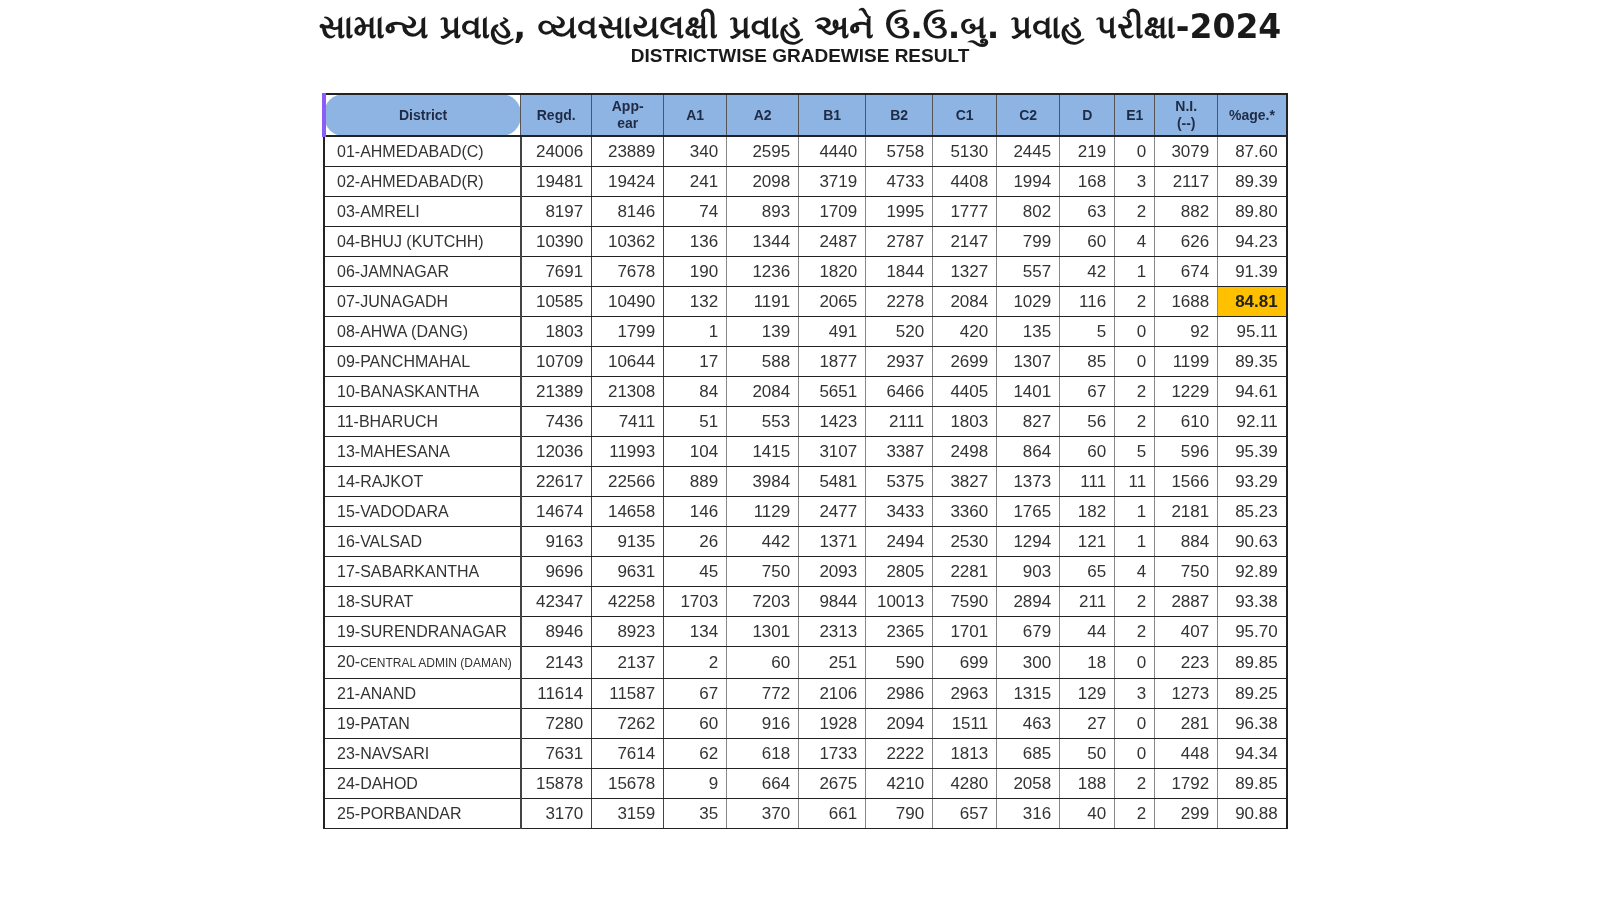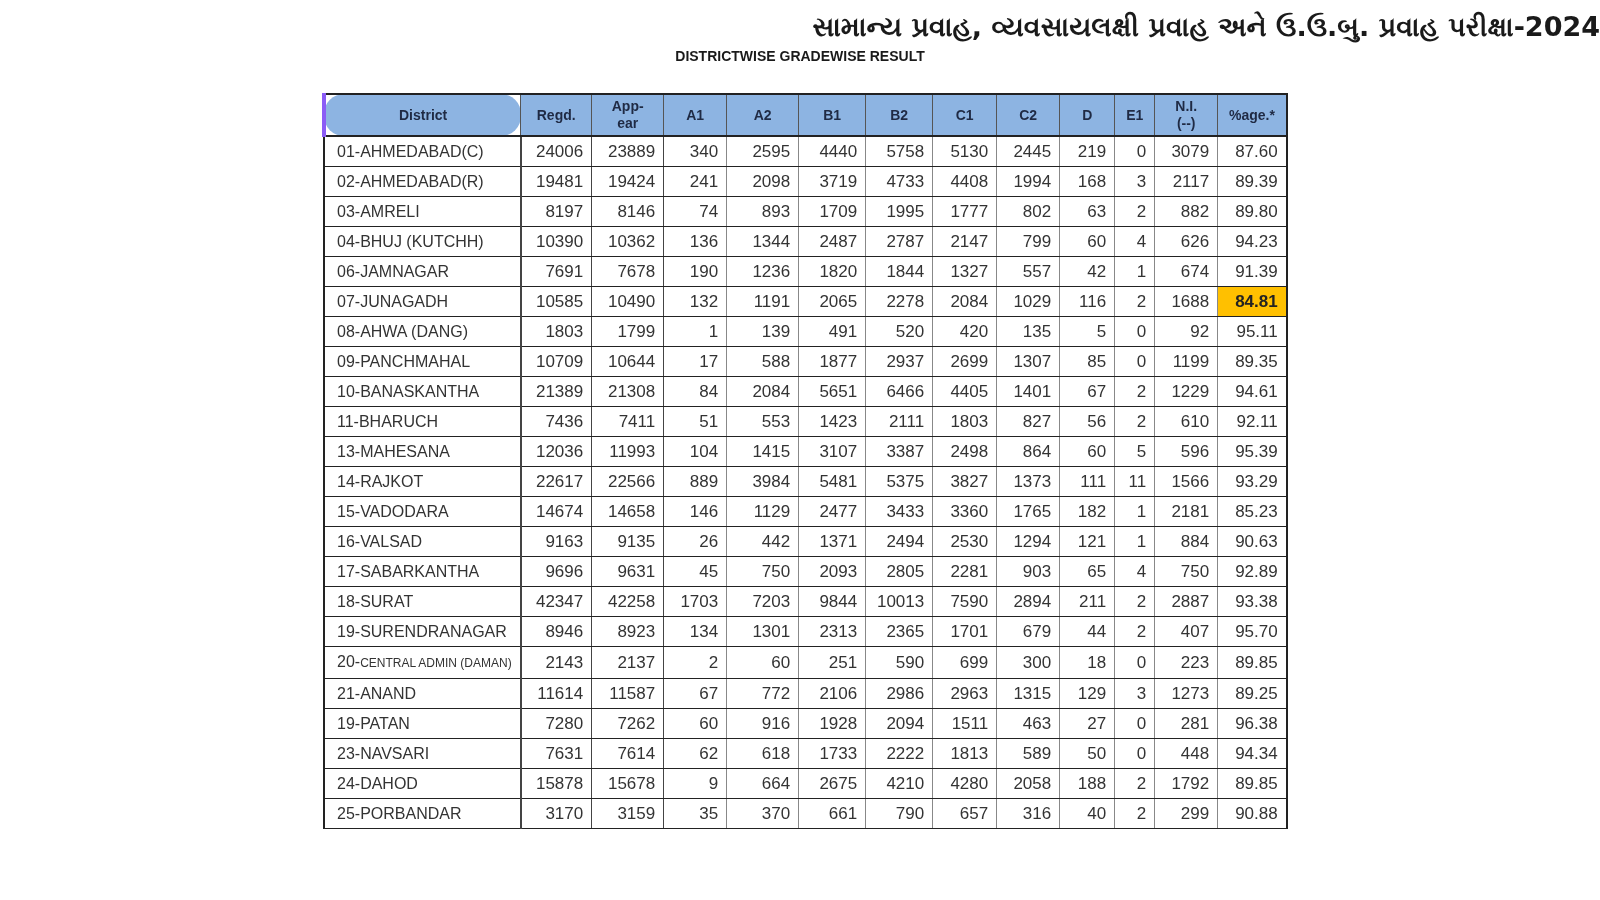--- a/index.html
+++ b/index.html
@@ -13,35 +13,35 @@
     overflow: hidden;
     position: relative;
     font-family: "Liberation Sans", "DejaVu Sans", sans-serif;
     color: #222;
   }
   .title {
     position: absolute;
     top: 8px;
     left: 0;
     width: 1600px;
-    text-align: right;
+    text-align: center;
     font-family: "DejaVu Sans", sans-serif;
-    font-size: 27px;
+    font-size: 33px;
     font-weight: bold;
     color: #1a1a1a;
     letter-spacing: 0px;
     line-height: 38px;
   }
   .subtitle {
     position: absolute;
     top: 46px;
     left: 0;
     width: 1600px;
     text-align: center;
-    font-size: 14px;
+    font-size: 19px;
     font-weight: bold;
     color: #1a1a1a;
     line-height: 20px;
   }
   table.results {
     position: absolute;
     top: 93px;
     left: 322px;
     border-collapse: collapse;
     table-layout: fixed;
@@ -435,21 +435,21 @@
       </tr>
       <tr>
         <td><span>23-</span><span>NAVSARI</span></td>
         <td>7631</td>
         <td>7614</td>
         <td>62</td>
         <td>618</td>
         <td>1733</td>
         <td>2222</td>
         <td>1813</td>
-        <td>589</td>
+        <td>685</td>
         <td>50</td>
         <td>0</td>
         <td>448</td>
         <td>94.34</td>
       </tr>
       <tr>
         <td><span>24-</span><span>DAHOD</span></td>
         <td>15878</td>
         <td>15678</td>
         <td>9</td>

